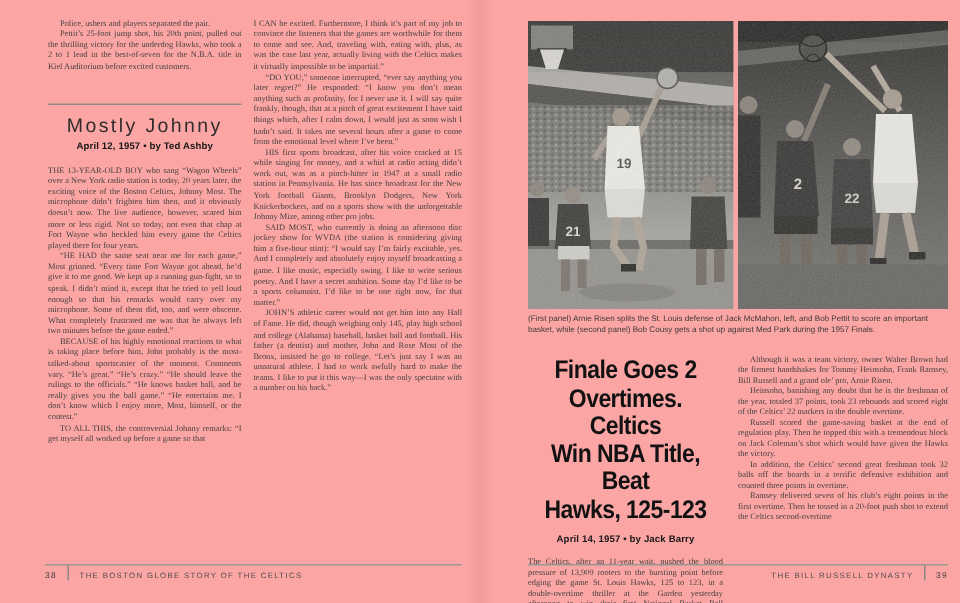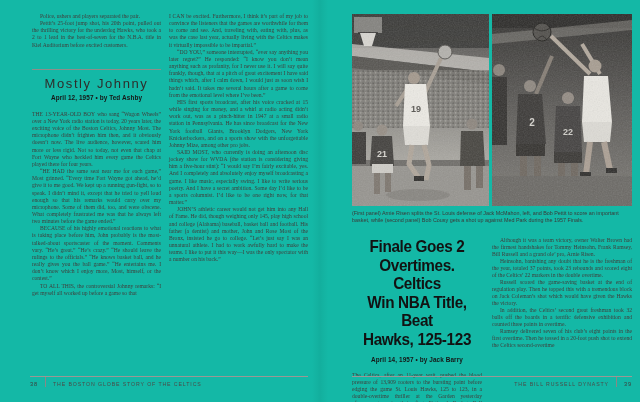--- a/index.html
+++ b/index.html
@@ -1,16 +1,16 @@
 <!DOCTYPE html>
 <html><head>
 <meta charset="utf-8">
 <style>
   html,body{margin:0;padding:0;background:#f6f5f2;}
-  .spread{position:relative;width:640px;height:402px;background:#14b8a6;overflow:hidden;
+  .spread{position:relative;width:640px;height:402px;background:#fca5a5;overflow:hidden;
           font-family:"Liberation Serif",serif;color:#3f3e3c;}
   .gutter{position:absolute;left:312px;top:0;width:16px;height:402px;
           background:linear-gradient(90deg,rgba(0,0,0,0) 0%,rgba(0,0,0,0.05) 50%,rgba(0,0,0,0) 100%);}
   .col{position:absolute;}
   p.body{margin:0;font-size:5.6px;line-height:7.15px;text-align:justify;color:#403f3c;}
   p.body.indent{text-indent:8px;}
   .col1-left{left:32px;top:13px;width:129px;}
   .col2-left{left:169px;top:13px;width:139px;}
   .section-rule{border:none;border-top:1px solid #8f8d89;margin:20px 0 0 0;}
   h2.mostly{margin:6px 0 0 0;font-family:"Liberation Sans",sans-serif;font-weight:400;

